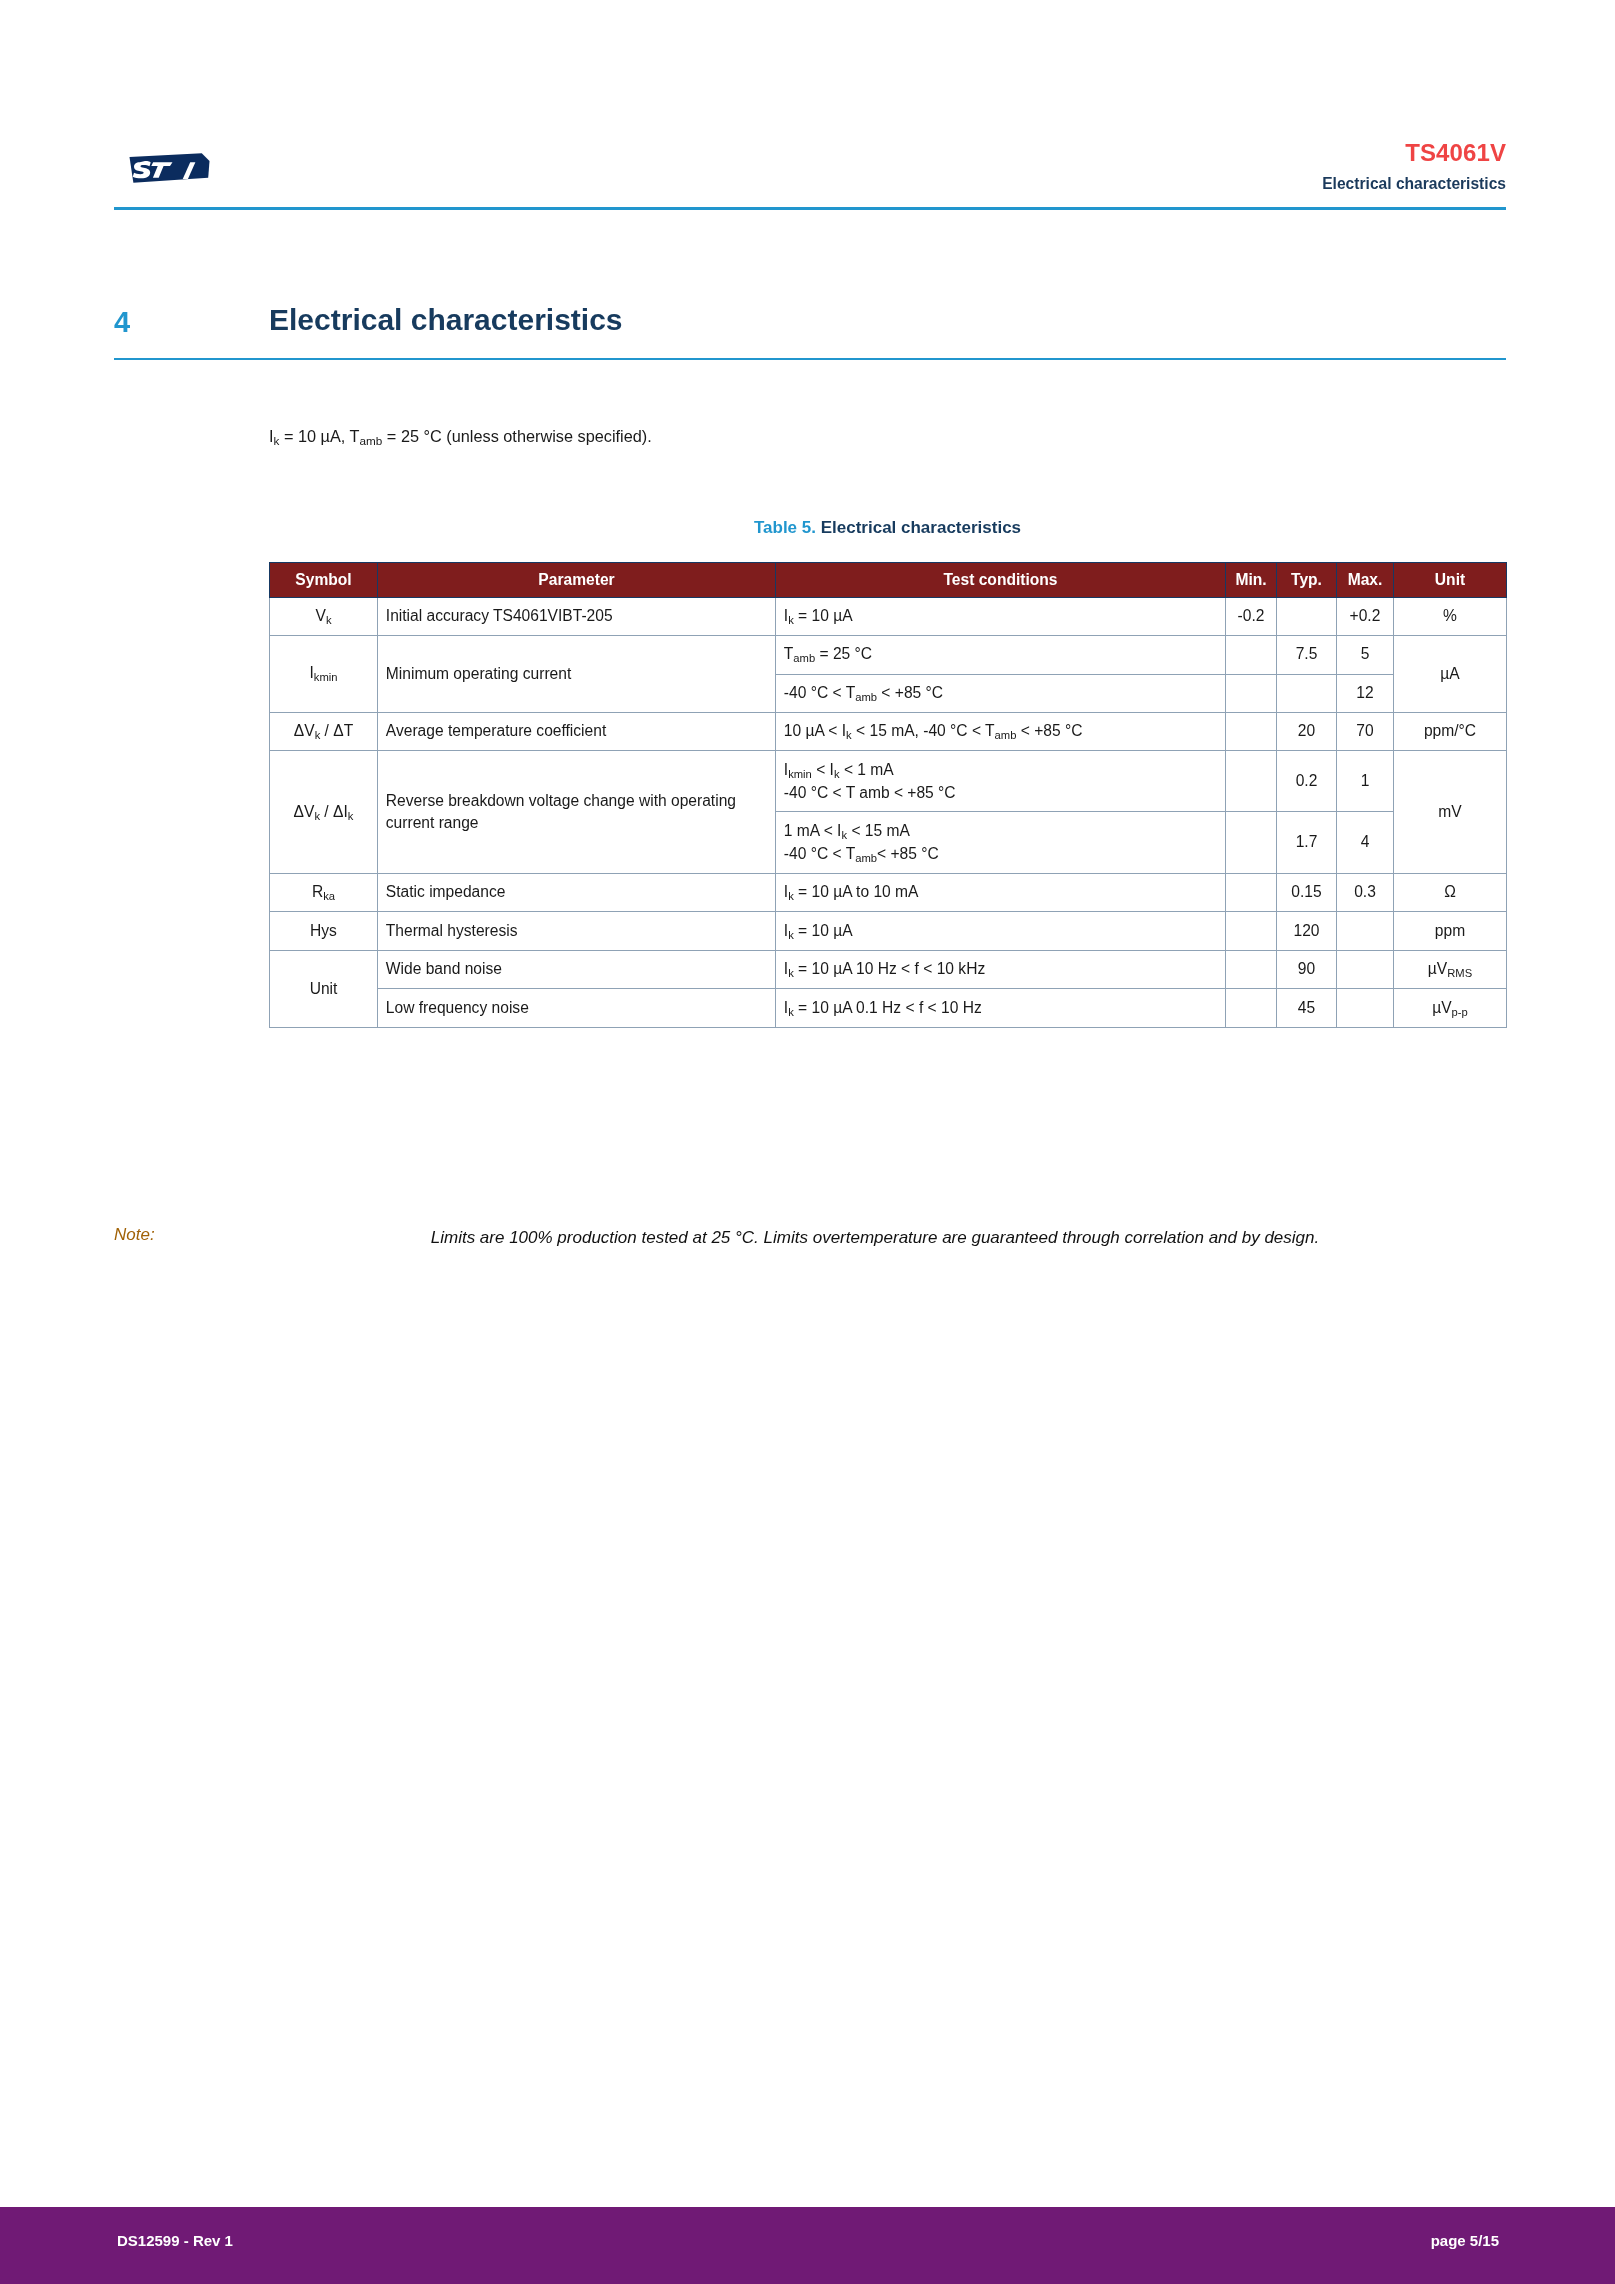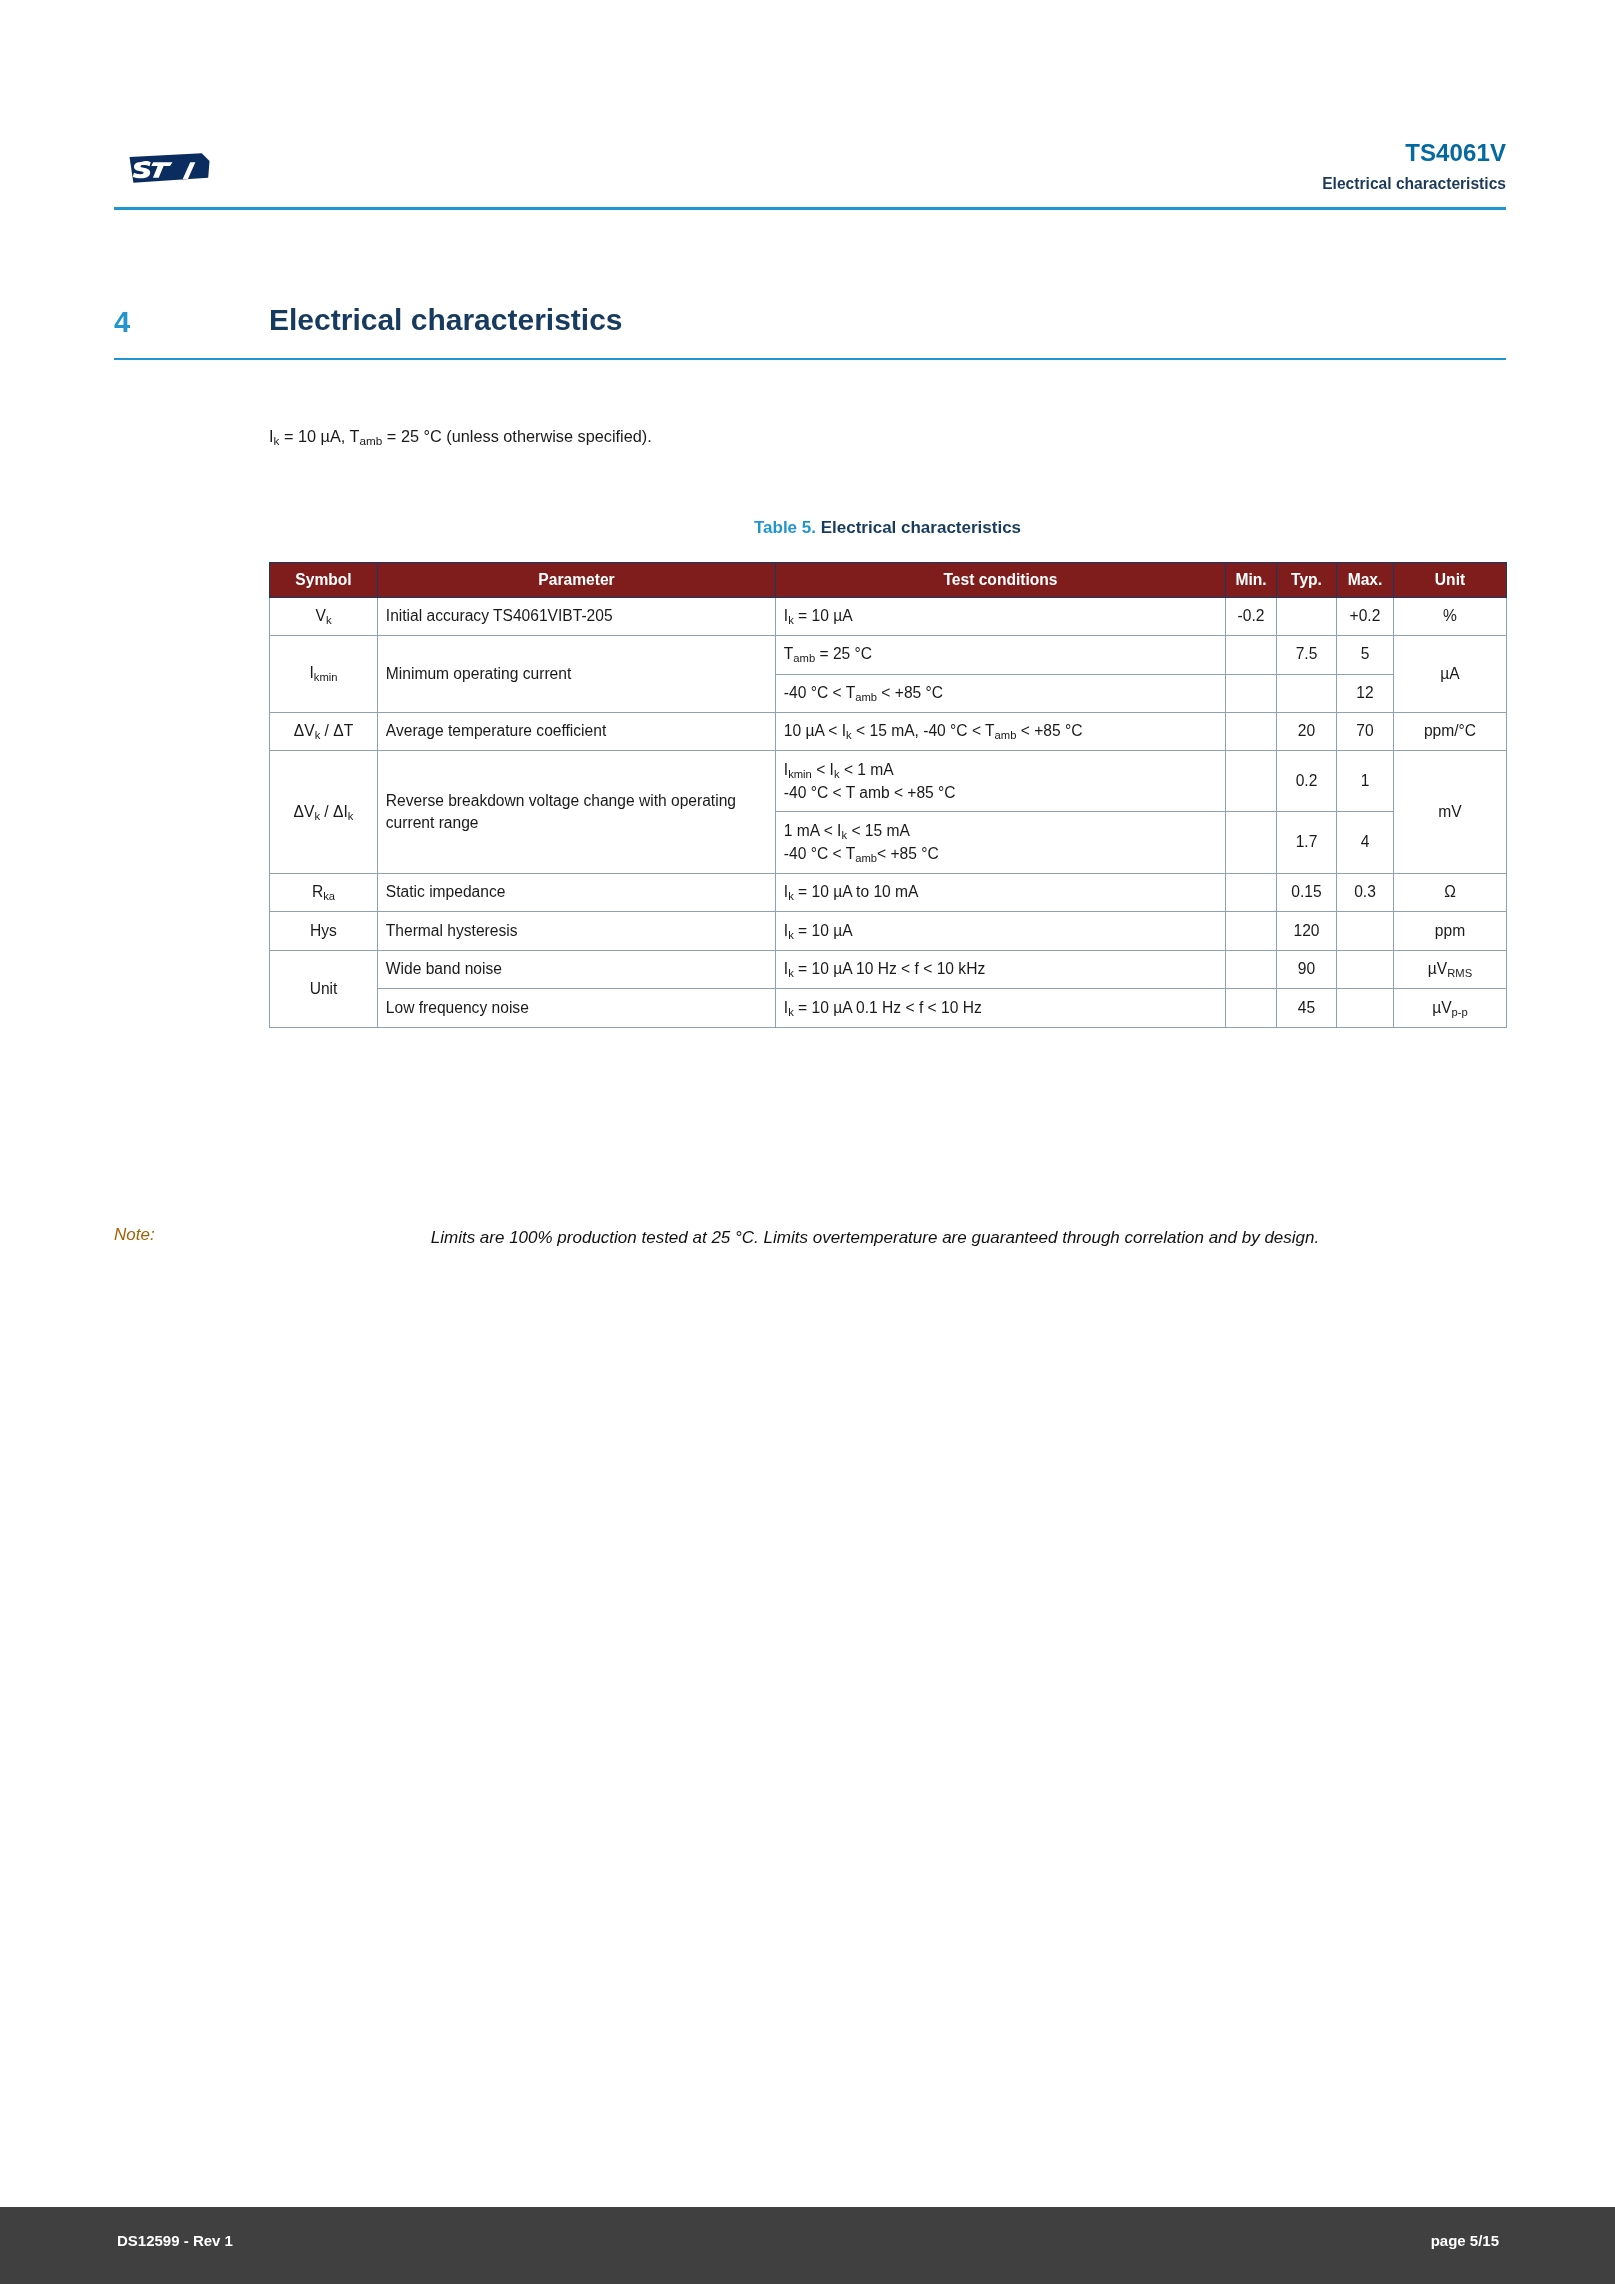--- a/index.html
+++ b/index.html
@@ -32,21 +32,21 @@
   .logo svg { display:block; }
   .header-right {
     position: absolute;
     right: 0;
     top: 0;
     text-align: right;
   }
   .header-title {
     font-size: 24px;
     font-weight: bold;
-    color: #0369a1;
+    color: #ef4444;
     letter-spacing: 0.1px;
     line-height: 1.1;
   }
   .header-sub {
     margin-top: 9px;
     font-size: 15.6px;
     font-weight: bold;
     color: #1b3a5c;
   }
   .header-rule {
@@ -177,21 +177,21 @@
     text-align: center;
   }
 
   
   .footer-bar {
     position: absolute;
     left: 0;
     right: 0;
     bottom: 0;
     height: 77px;
-    background: #404040;
+    background: #701a75;
   }
   .footer-bar .left {
     position: absolute;
     left: 117px;
     top: 25px;
     font-size: 15px;
     font-weight: bold;
     color: #ffffff;
   }
   .footer-bar .right {

